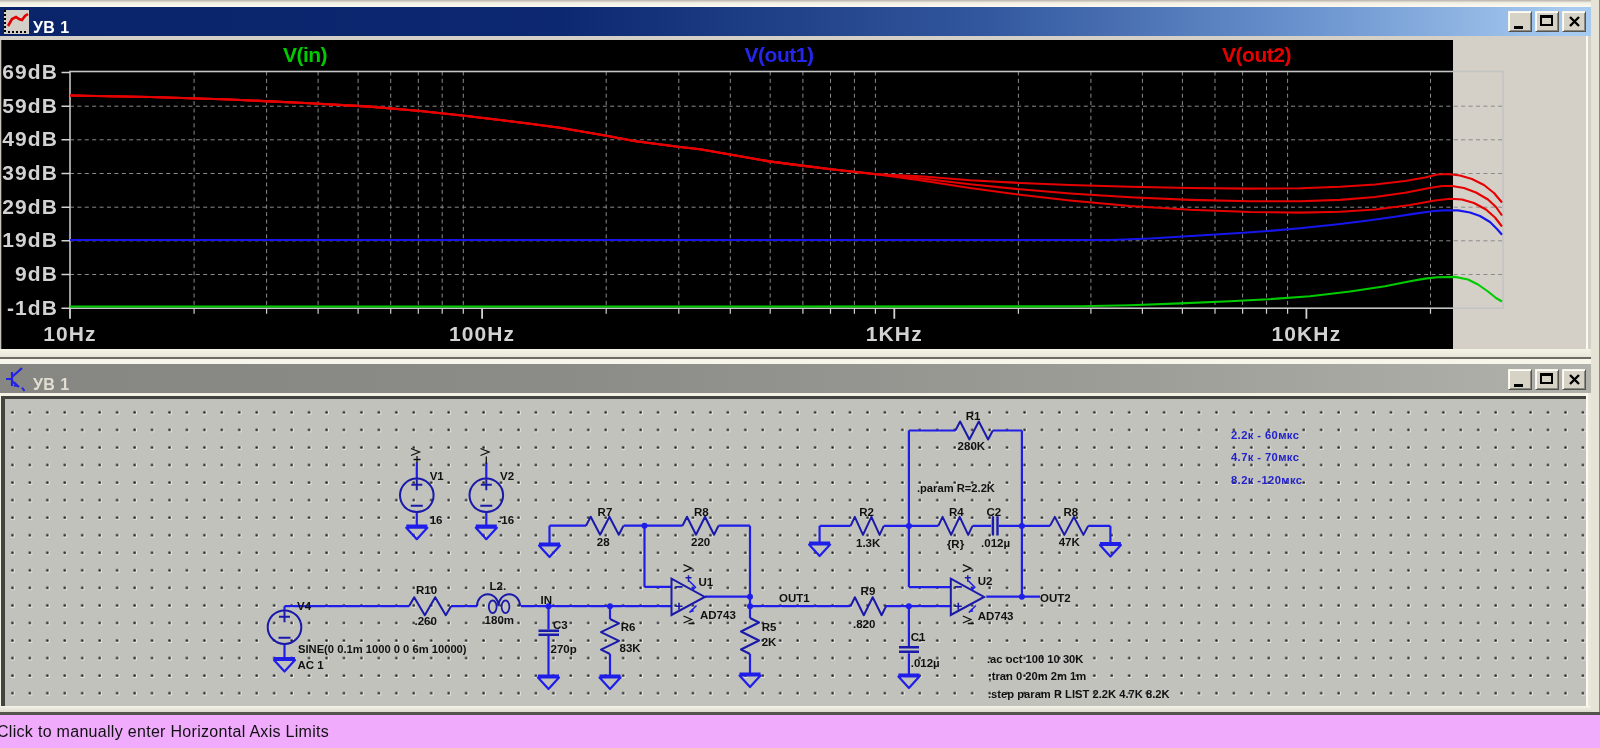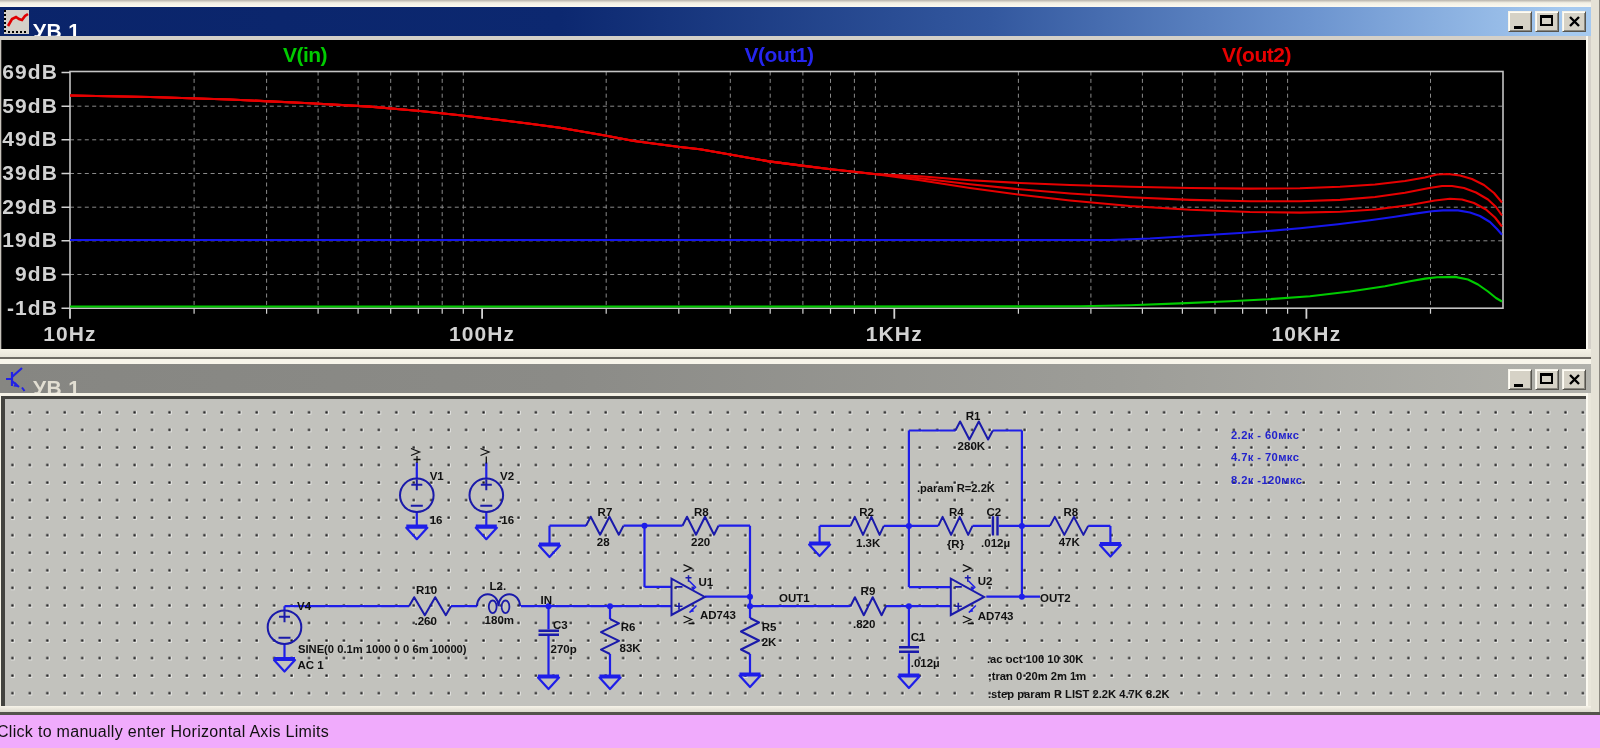--- a/index.html
+++ b/index.html
@@ -1,17 +1,17 @@
 <!DOCTYPE html>
 <html><head><meta charset="utf-8"><style>
 *{margin:0;padding:0;box-sizing:border-box}
 body{width:1600px;height:748px;overflow:hidden;background:#d4d0c8;font-family:"Liberation Sans",sans-serif;position:relative}
 .tb1{position:absolute;left:0;top:7px;width:1600px;height:29px;background:linear-gradient(90deg,#0a246a 0%,#0c2870 35%,#33589f 62%,#6c94cf 82%,#a6caf0 98%)}
 .tb2{position:absolute;left:0;top:364px;width:1600px;height:28.5px;background:linear-gradient(90deg,#868682 0%,#8b8b87 35%,#9d9d98 70%,#b2b2ac 100%)}
-.wt{position:absolute;left:33px;top:12px;color:#fff;font-weight:bold;font-size:21px;letter-spacing:0.4px}
+.wt{position:absolute;left:33px;top:12px;color:#fff;font-weight:bold;font-size:16px;letter-spacing:0.4px}
 </style></head><body>
 <div style="position:absolute;left:0;top:0;width:1600px;height:7px;background:linear-gradient(#b7b3ab,#f2efe4 40%,#fbf9f0)"></div>
 <div class="tb1">
     <svg width="25" height="24" style="position:absolute;left:4px;top:3px">
       <rect width="25" height="24" fill="#d4d0c8"></rect>
 <g fill="#000">
         <rect x="0" y="0" width="2" height="2"></rect>
         <rect x="0" y="4" width="2" height="2"></rect>
         <rect x="0" y="8" width="2" height="2"></rect>
         <rect x="0" y="12" width="2" height="2"></rect>
@@ -34,21 +34,21 @@
     </div>
     <div style="position:absolute;left:1561.5px;top:4px;width:24px;height:21px;background:#d6d2c6;border:1px solid;border-color:#f5f3ea #56544e #56544e #f5f3ea;box-shadow:inset 1px 1px 0 #fffdf5,inset -1px -1px 0 #8a8880">
       <svg width="24" height="21" style="position:absolute;left:0;top:0">
         <path d="M7 5L16 14M16 5L7 14" stroke="#000" stroke-width="2.4"></path>
       </svg>
     </div>
   </div>
 <div style="position:absolute;left:0;top:36px;width:1600px;height:4px;background:#d4d0c8"></div>
 <div style="position:absolute;left:1591px;top:0;width:9px;height:712px;background:#e5e2d6;box-shadow:inset -1px 0 0 #8a877f;z-index:5"></div>
 <div style="position:absolute;left:1586px;top:36px;width:14px;height:313px;background:#d4d0c8;box-shadow:inset 2px 0 0 #fbf9f0"></div>
-<div style="position:absolute;left:0;top:40px;width:1586px;height:308.5px;background:#000;box-shadow:inset 1.3px 0 0 #c8c4bc">
+<div style="position:absolute;left:0;top:40px;width:1453px;height:308.5px;background:#000;box-shadow:inset 1.3px 0 0 #c8c4bc">
     <svg width="1585" height="309" style="position:absolute;left:0;top:0">
 <g transform="translate(0,-40)">
 <path d="M194.1 71.5V308.2 M266.6 71.5V308.2 M318.1 71.5V308.2 M358.1 71.5V308.2 M390.7 71.5V308.2 M418.3 71.5V308.2 M442.2 71.5V308.2 M463.3 71.5V308.2 M606.2 71.5V308.2 M678.8 71.5V308.2 M730.3 71.5V308.2 M770.2 71.5V308.2 M802.9 71.5V308.2 M830.5 71.5V308.2 M854.4 71.5V308.2 M875.4 71.5V308.2 M1018.4 71.5V308.2 M1090.9 71.5V308.2 M1142.4 71.5V308.2 M1182.4 71.5V308.2 M1215.0 71.5V308.2 M1242.6 71.5V308.2 M1266.5 71.5V308.2 M1287.6 71.5V308.2 M1430.5 71.5V308.2 M70.0 106.2H1503.0 M70.0 139.8H1503.0 M70.0 173.5H1503.0 M70.0 207.2H1503.0 M70.0 240.8H1503.0 M70.0 274.5H1503.0" stroke="#8a8a8a" stroke-width="1" fill="none" stroke-dasharray="4 3.4"></path>
 <rect x="70.0" y="71.5" width="1433.0" height="236.7" fill="none" stroke="#c4c4c4" stroke-width="1.6"></rect>
 <path d="M61.5 72.5H70 M61.5 106.2H70 M61.5 139.8H70 M61.5 173.5H70 M61.5 207.2H70 M61.5 240.8H70 M61.5 274.5H70 M61.5 308.2H70 " stroke="#d2d2d2" stroke-width="1.6" fill="none"></path>
 <path d="M194.1 308.2v5.5 M266.6 308.2v5.5 M318.1 308.2v5.5 M358.1 308.2v5.5 M390.7 308.2v5.5 M418.3 308.2v5.5 M442.2 308.2v5.5 M463.3 308.2v5.5 M606.2 308.2v5.5 M678.8 308.2v5.5 M730.3 308.2v5.5 M770.2 308.2v5.5 M802.9 308.2v5.5 M830.5 308.2v5.5 M854.4 308.2v5.5 M875.4 308.2v5.5 M1018.4 308.2v5.5 M1090.9 308.2v5.5 M1142.4 308.2v5.5 M1182.4 308.2v5.5 M1215.0 308.2v5.5 M1242.6 308.2v5.5 M1266.5 308.2v5.5 M1287.6 308.2v5.5 M1430.5 308.2v5.5 " stroke="#d2d2d2" stroke-width="1.2" fill="none"></path>
 <path d="M70.0 308.2v10.5 M482.1 308.2v10.5 M894.3 308.2v10.5 M1306.4 308.2v10.5 " stroke="#d2d2d2" stroke-width="1.8" fill="none"></path>
 <g fill="none" stroke-width="2.1" stroke-linejoin="round">
 <polyline points="70.0,306.5 700.0,306.5 1080.0,306.3 1130.0,305.2 1180.0,303.4 1230.0,301.2 1268.0,299.3 1310.0,296.2 1350.0,291.5 1385.0,286.2 1410.0,281.3 1425.0,278.6 1437.0,277.2 1455.0,276.9 1468.0,279.5 1478.0,284.5 1488.0,291.5 1496.0,298.0 1502.0,301.5" stroke="#00cb00"></polyline>
 <polyline points="70.0,240.0 700.0,240.0 1110.0,240.0 1150.0,238.5 1199.0,235.5 1240.0,233.0 1268.0,231.0 1300.0,228.3 1338.0,224.3 1370.0,220.3 1395.0,216.8 1415.0,213.6 1432.0,211.3 1443.0,210.4 1458.0,210.4 1470.0,212.5 1480.0,216.0 1490.0,222.0 1497.0,229.0 1502.0,234.8" stroke="#1616ec"></polyline>

